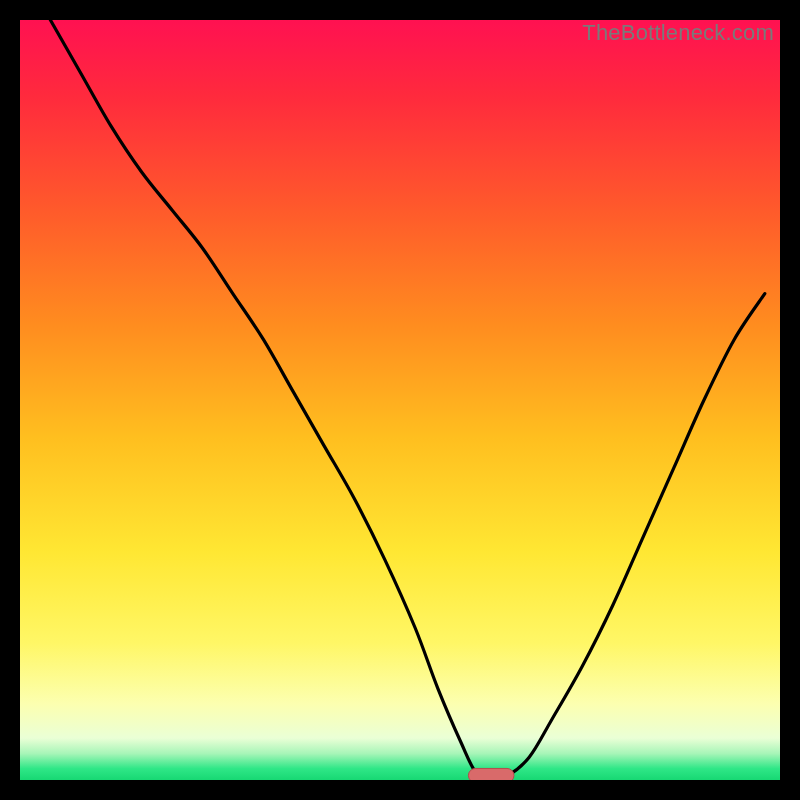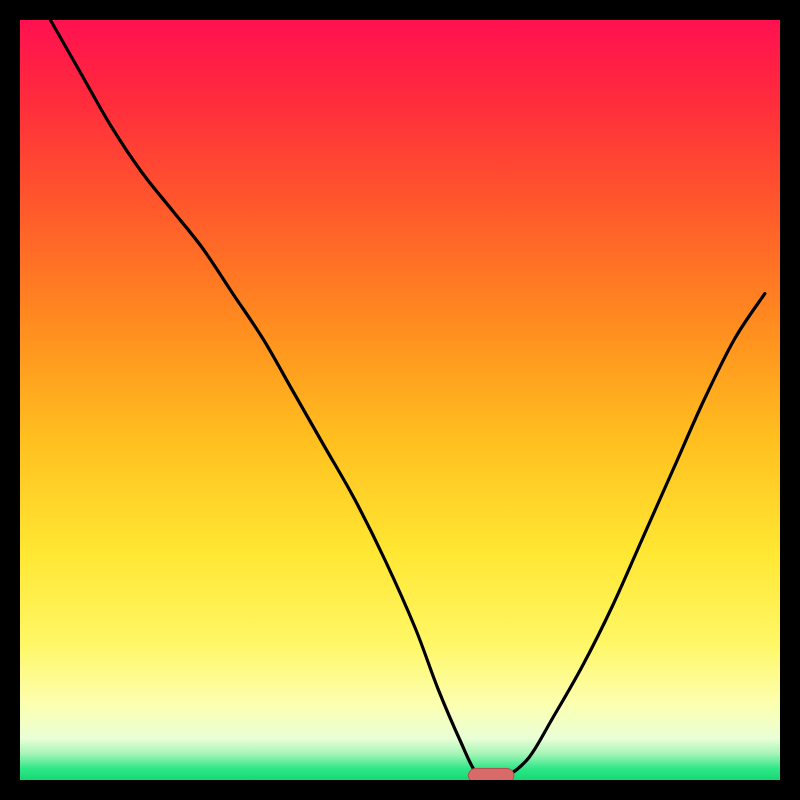--- a/index.html
+++ b/index.html
@@ -62,13 +62,14 @@
           <stop offset="96.5%" stop-color="#a8f5b8"></stop>
           <stop offset="98.5%" stop-color="#2fe787"></stop>
           <stop offset="100%" stop-color="#17d873"></stop>
         </linearGradient>
     </defs>
     <rect x="0" y="0" width="760" height="760" fill="url(#bg-grad)"></rect>
     <path id="curve-path" fill="none" stroke-width="3.2" stroke-linejoin="round" stroke-linecap="round" d="M 30.400000000000002 0 C 35.46666666666667 8.866666666666655 50.66666666666667 35.4666666666666 60.800000000000004 53.19999999999993 C 70.93333333333334 70.93333333333327 81.06666666666666 89.9333333333333 91.2 106.39999999999998 C 101.33333333333334 122.86666666666666 111.46666666666667 138.06666666666666 121.60000000000001 152 C 131.73333333333335 165.93333333333334 141.86666666666667 177.33333333333334 152 190 C 162.13333333333333 202.66666666666666 172.26666666666668 214.06666666666666 182.4 228 C 192.53333333333333 241.93333333333334 202.66666666666669 258.4 212.8 273.59999999999997 C 222.93333333333334 288.79999999999995 233.0666666666667 302.73333333333335 243.20000000000002 319.20000000000005 C 253.33333333333334 335.66666666666674 263.46666666666664 354.66666666666663 273.59999999999997 372.4 C 283.7333333333333 390.1333333333333 293.8666666666667 407.8666666666667 304 425.6 C 314.1333333333333 443.33333333333337 324.26666666666665 459.8 334.4 478.8 C 344.5333333333333 497.8 354.6666666666667 518.0666666666667 364.8 539.6 C 374.93333333333334 561.1333333333333 386.3333333333333 586.4666666666667 395.2 608 C 404.06666666666666 629.5333333333333 410.4000000000001 649.8 418.00000000000006 668.8 C 425.6 687.8 434.46666666666664 708.0666666666666 440.79999999999995 722 C 447.13333333333327 735.9333333333334 450.93333333333334 746.6999999999999 456 752.4 C 461.06666666666666 758.1 466.1333333333333 755.5666666666667 471.2 756.2 C 476.26666666666665 756.8333333333334 480.0666666666667 759.3666666666667 486.40000000000003 756.2 C 492.73333333333335 753.0333333333334 501.6 746.7 509.20000000000005 737.2 C 516.8000000000001 727.7 523.1333333333333 714.4000000000001 532 699.2 C 540.8666666666667 684 552.2666666666667 665 562.4 646 C 572.5333333333333 627 582.6666666666667 606.7333333333333 592.8000000000001 585.2 C 602.9333333333334 563.6666666666667 613.0666666666666 539.5999999999999 623.1999999999999 516.8 C 633.3333333333333 493.99999999999994 643.4666666666667 471.20000000000005 653.6 448.40000000000003 C 663.7333333333333 425.6 673.8666666666667 401.5333333333333 684 380 C 694.1333333333333 358.4666666666667 704.2666666666667 336.9333333333334 714.4 319.20000000000005 C 724.5333333333333 301.4666666666667 739.7333333333333 281.2 744.8 273.59999999999997" stroke="#000000"></path>
     <rect id="opt-marker" rx="7" ry="7" height="14" x="448.4" y="748.44" width="45.6" fill="#d96a6a" stroke="#b34c4c" stroke-width="1"></rect>
   </svg>
 
+  <div class="watermark">TheBottleneck.com</div>
 </div>
 
 </body></html>

